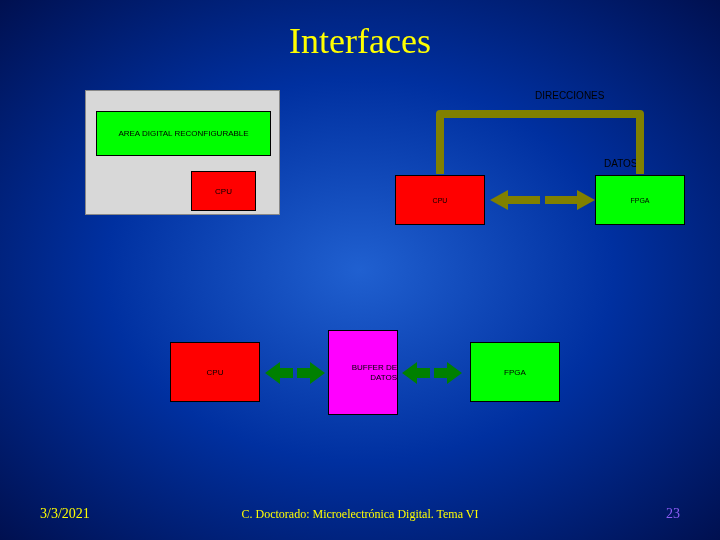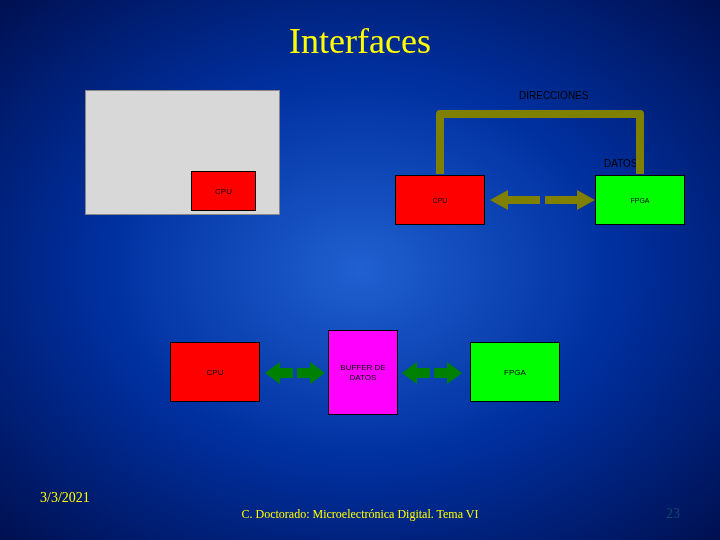--- a/index.html
+++ b/index.html
@@ -16,39 +16,39 @@
     top: 20px;
     left: 0;
     width: 100%;
     text-align: center;
     color: #ffff00;
     font-size: 36px;
     font-family: "Times New Roman", serif;
   }
   .footer-date {
     position: absolute;
-    bottom: 34px;
+    bottom: 18px;
     left: 40px;
     color: #ffff00;
     font-size: 14px;
   }
   .footer-center {
     position: absolute;
     bottom: 18px;
     left: 0;
     width: 100%;
     text-align: center;
     color: #ffff00;
     font-size: 12px;
   }
   .footer-page {
     position: absolute;
     bottom: 18px;
     right: 40px;
-    color: #0c4a6e;
+    color: #8b5cf6;
     font-size: 14px;
   }
 
   
   .panel1 {
     position: absolute;
     top: 90px;
     left: 85px;
     width: 195px;
     height: 125px;
@@ -120,21 +120,21 @@
     display: flex;
     align-items: center;
     justify-content: center;
     font-size: 7px;
     font-family: Arial, sans-serif;
     color: #000;
   }
   .p2-direcciones {
     position: absolute;
     top: 0;
-    left: 124px;
+    left: 140px;
     font-size: 10px;
     font-family: Arial, sans-serif;
     color: #000;
   }
   .p2-datos {
     position: absolute;
     top: 68px;
     left: 165px;
     font-size: 10px;
     font-family: Arial, sans-serif;
@@ -179,21 +179,21 @@
     position: absolute;
     top: 0;
     left: 158px;
     width: 70px;
     height: 85px;
     background: #ff00ff;
     border: 1px solid #000;
     display: flex;
     align-items: center;
     justify-content: center;
-    text-align: center;
+    text-align: right;
     font-size: 8px;
     font-family: Arial, sans-serif;
     color: #000;
     line-height: 1.2;
   }
   .p3-fpga {
     position: absolute;
     top: 12px;
     left: 300px;
     width: 90px;
@@ -217,20 +217,21 @@
     top: 32px;
     left: 232px;
   }
 </style>
 </head>
 <body>
 
 <div class="title">Interfaces</div>
 
 <div class="panel1">
+  <div class="panel1-green">AREA DIGITAL RECONFIGURABLE</div>
   <div class="panel1-cpu">CPU</div>
 </div>
 
 <div class="panel2">
   <div class="p2-direcciones">DIRECCIONES</div>
   <div class="p2-datos">DATOS</div>
   <svg class="p2-bus" width="230" height="75">
     <path d="M 15 70 L 15 10 L 215 10 L 215 70" stroke="#808000" stroke-width="8" fill="none" stroke-linejoin="round"></path>
   </svg>
   <svg class="p2-arrows" width="105" height="20">

